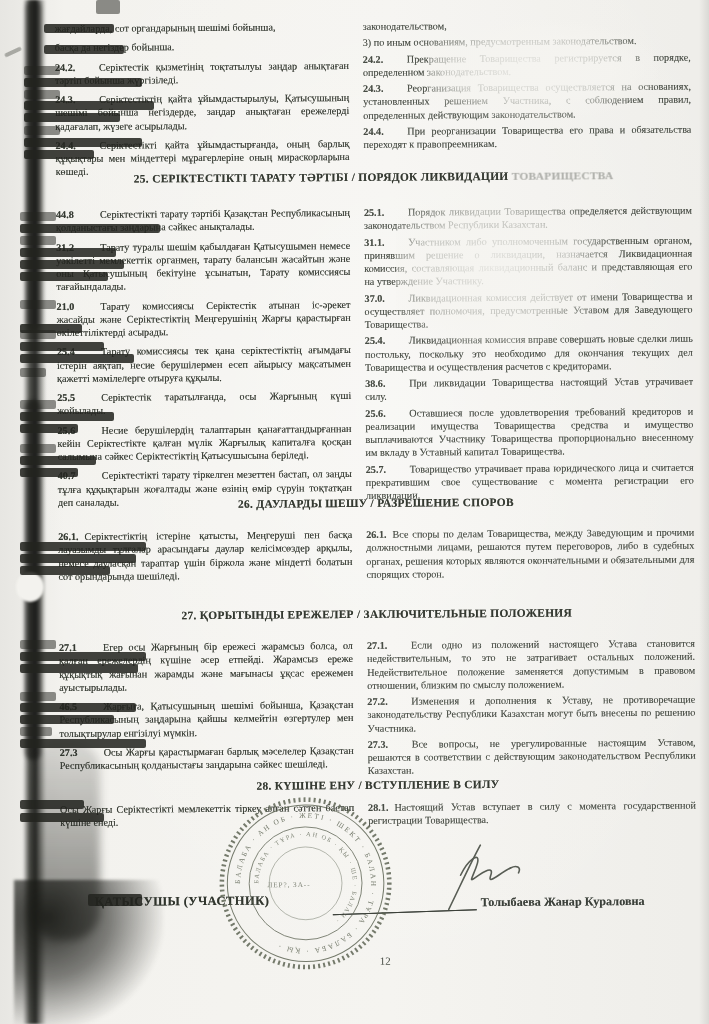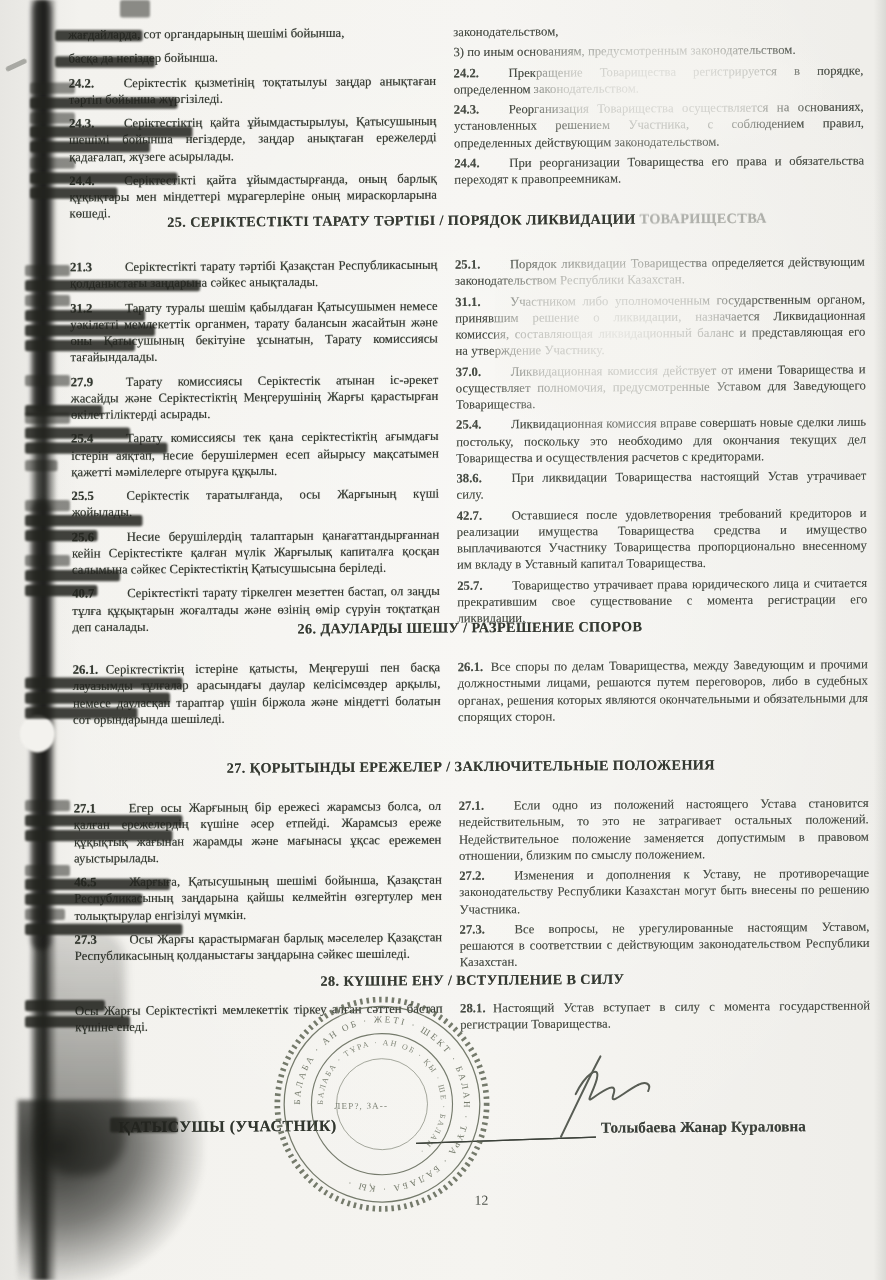--- a/index.html
+++ b/index.html
@@ -98,35 +98,35 @@
           <p class="para"><span class="num">24.2.</span><span>Прекращение Товарищества регистрируется в порядке, определенном законодательством.</span></p>
           <p class="para"><span class="num">24.3.</span><span>Реорганизация Товарищества осуществляется на основаниях, установленных решением Участника, с соблюдением правил, определенных действующим законодательством.</span></p>
           <p class="para"><span class="num">24.4.</span><span>При реорганизации Товарищества его права и обязательства переходят к правопреемникам.</span></p>
         </div>
     </div>
 
     <div class="heading" style="top:171px;"><span>25.   СЕРІКТЕСТІКТІ ТАРАТУ ТӘРТІБІ / ПОРЯДОК ЛИКВИДАЦИИ</span> <span class="faded-tail">ТОВАРИЩЕСТВА</span></div>
 
     <div class="block" style="top:206px;">
       <div class="col col-kz">
-          <p class="para"><span class="num">21.3</span><span>Серіктестікті тарату тәртібі Қазақстан Республикасының қолданыстағы заңдарына сәйкес анықталады.</span></p>
+          <p class="para"><span class="num">44.8</span><span>Серіктестікті тарату тәртібі Қазақстан Республикасының қолданыстағы заңдарына сәйкес анықталады.</span></p>
           <p class="para"><span class="num">31.2</span><span>Тарату туралы шешім қабылдаған Қатысушымен немесе уәкілетті мемлекеттік органмен, тарату балансын жасайтын және оны Қатысушының бекітуіне ұсынатын, Тарату комиссиясы тағайындалады.</span></p>
-          <p class="para"><span class="num">27.9</span><span>Тарату комиссиясы Серіктестік атынан іс-әрекет жасайды және Серіктестіктің Меңгерушінің Жарғы қарастырған өкілеттіліктерді асырады.</span></p>
+          <p class="para"><span class="num">21.0</span><span>Тарату комиссиясы Серіктестік атынан іс-әрекет жасайды және Серіктестіктің Меңгерушінің Жарғы қарастырған өкілеттіліктерді асырады.</span></p>
           <p class="para"><span class="num">25.4</span><span>Тарату комиссиясы тек қана серіктестіктің ағымдағы істерін аяқтап, несие берушілермен есеп айырысу мақсатымен қажетті мәмілелерге отыруға құқылы.</span></p>
           <p class="para"><span class="num">25.5</span><span>Серіктестік таратылғанда, осы Жарғының күші жойылады.</span></p>
           <p class="para"><span class="num">25.6</span><span>Несие берушілердің талаптарын қанағаттандырғаннан кейін Серіктестікте қалған мүлік Жарғылық капиталға қосқан салымына сәйкес Серіктестіктің Қатысушысына беріледі.</span></p>
           <p class="para"><span class="num">40.7</span><span>Серіктестікті тарату тіркелген мезеттен бастап, ол заңды тұлға құқықтарын жоғалтады және өзінің өмір сүруін тоқтатқан деп саналады.</span></p>
         </div>
       <div class="col col-ru">
           <p class="para"><span class="num">25.1.</span><span>Порядок ликвидации Товарищества определяется действующим законодательством Республики Казахстан.</span></p>
           <p class="para"><span class="num">31.1.</span><span>Участником либо уполномоченным государственным органом, принявшим решение о ликвидации, назначается Ликвидационная комиссия, составляющая ликвидационный баланс и представляющая его на утверждение Участнику.</span></p>
           <p class="para"><span class="num">37.0.</span><span>Ликвидационная комиссия действует от имени Товарищества и осуществляет полномочия, предусмотренные Уставом для Заведующего Товарищества.</span></p>
           <p class="para"><span class="num">25.4.</span><span>Ликвидационная комиссия вправе совершать новые сделки лишь постольку, поскольку это необходимо для окончания текущих дел Товарищества и осуществления расчетов с кредиторами.</span></p>
           <p class="para"><span class="num">38.6.</span><span>При ликвидации Товарищества настоящий Устав утрачивает силу.</span></p>
-          <p class="para"><span class="num">42.7.</span><span>Оставшиеся после удовлетворения требований кредиторов и реализации имущества Товарищества средства и имущество выплачиваются Участнику Товарищества пропорционально внесенному им вкладу в Уставный капитал Товарищества.</span></p>
+          <p class="para"><span class="num">25.6.</span><span>Оставшиеся после удовлетворения требований кредиторов и реализации имущества Товарищества средства и имущество выплачиваются Участнику Товарищества пропорционально внесенному им вкладу в Уставный капитал Товарищества.</span></p>
           <p class="para"><span class="num">25.7.</span><span>Товарищество утрачивает права юридического лица и считается прекратившим свое существование с момента регистрации его ликвидации.</span></p>
         </div>
     </div>
 
     <div class="heading" style="top:497px;">26.   ДАУЛАРДЫ ШЕШУ / РАЗРЕШЕНИЕ СПОРОВ</div>
 
     <div class="block plain" style="top:528px;">
       <div class="col col-kz">
           <p class="para"><span class="num">26.1.</span><span>Серіктестіктің істеріне қатысты, Меңгеруші пен басқа лауазымды тұлғалар арасындағы даулар келісімсөздер арқылы, немесе дауласқан тараптар үшін біржола және міндетті болатын сот орындарында шешіледі.</span></p>
         </div>

